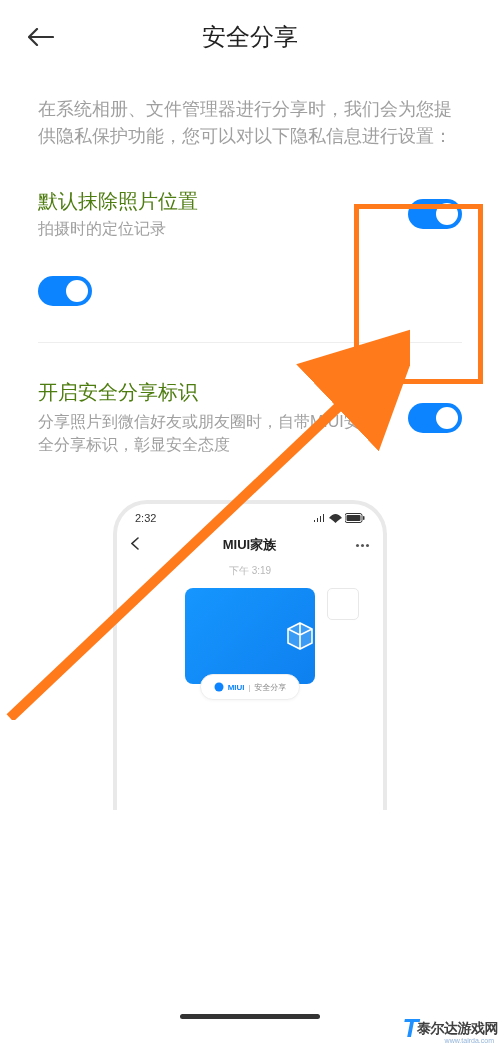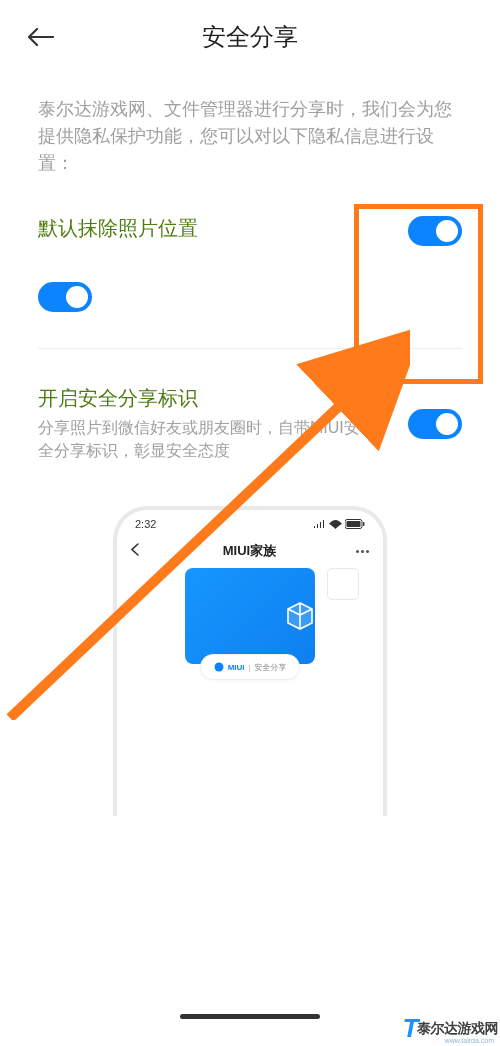--- a/index.html
+++ b/index.html
@@ -206,25 +206,26 @@
 
 <div class="header">
   <div class="back-btn">
     <svg width="26" height="18" viewBox="0 0 26 18">
       <path d="M9 1 L1 9 L9 17 M1 9 L25 9" stroke="#333" stroke-width="2.2" fill="none" stroke-linecap="round" stroke-linejoin="round"></path>
     </svg>
   </div>
   <div class="title">安全分享</div>
 </div>
 
-<div class="description">泰尔达游戏网、文件管理器进行分享时，我们会为您提供隐私保护功能，您可以对以下隐私信息进行设置：</div>
+<div class="description">在系统相册、文件管理器进行分享时，我们会为您提供隐私保护功能，您可以对以下隐私信息进行设置：</div>
 
 <div class="setting-row">
   <div class="setting-text">
     <div class="setting-title">默认抹除照片位置</div>
+    <div class="setting-sub">拍摄时的定位记录</div>
   </div>
   <div class="toggle"></div>
 </div>
 
 <div class="setting-row">
   <div class="toggle"></div>
 </div>
 
 <div class="divider"></div>
 
@@ -260,20 +261,21 @@
             <path d="M7 1 L1 6.5 L7 12" stroke="#333" stroke-width="1.6" fill="none" stroke-linecap="round"></path>
           </svg>
       </div>
       <div class="mock-title">MIUI家族</div>
       <div class="mock-more">
         <div class="mock-dot"></div>
           <div class="mock-dot"></div>
           <div class="mock-dot"></div>
       </div>
     </div>
+    <div class="mock-time">下午 3:19</div>
     <div class="mock-body">
       <div class="mock-ghost"></div>
       <div class="mock-card">
         <svg width="30" height="30" viewBox="0 0 30 30">
           <path d="M15 2 L27 8 L27 22 L15 28 L3 22 L3 8 Z M15 2 L15 14 M15 14 L3 8 M15 14 L27 8 M15 14 L15 28" stroke="#fff" stroke-width="1.6" fill="rgba(255,255,255,0.18)"></path>
         </svg>
         <div class="mock-badge">
           <svg width="10" height="10" viewBox="0 0 10 10">
               <circle cx="5" cy="5" r="4.5" fill="#0d84ff"></circle>
             </svg>

